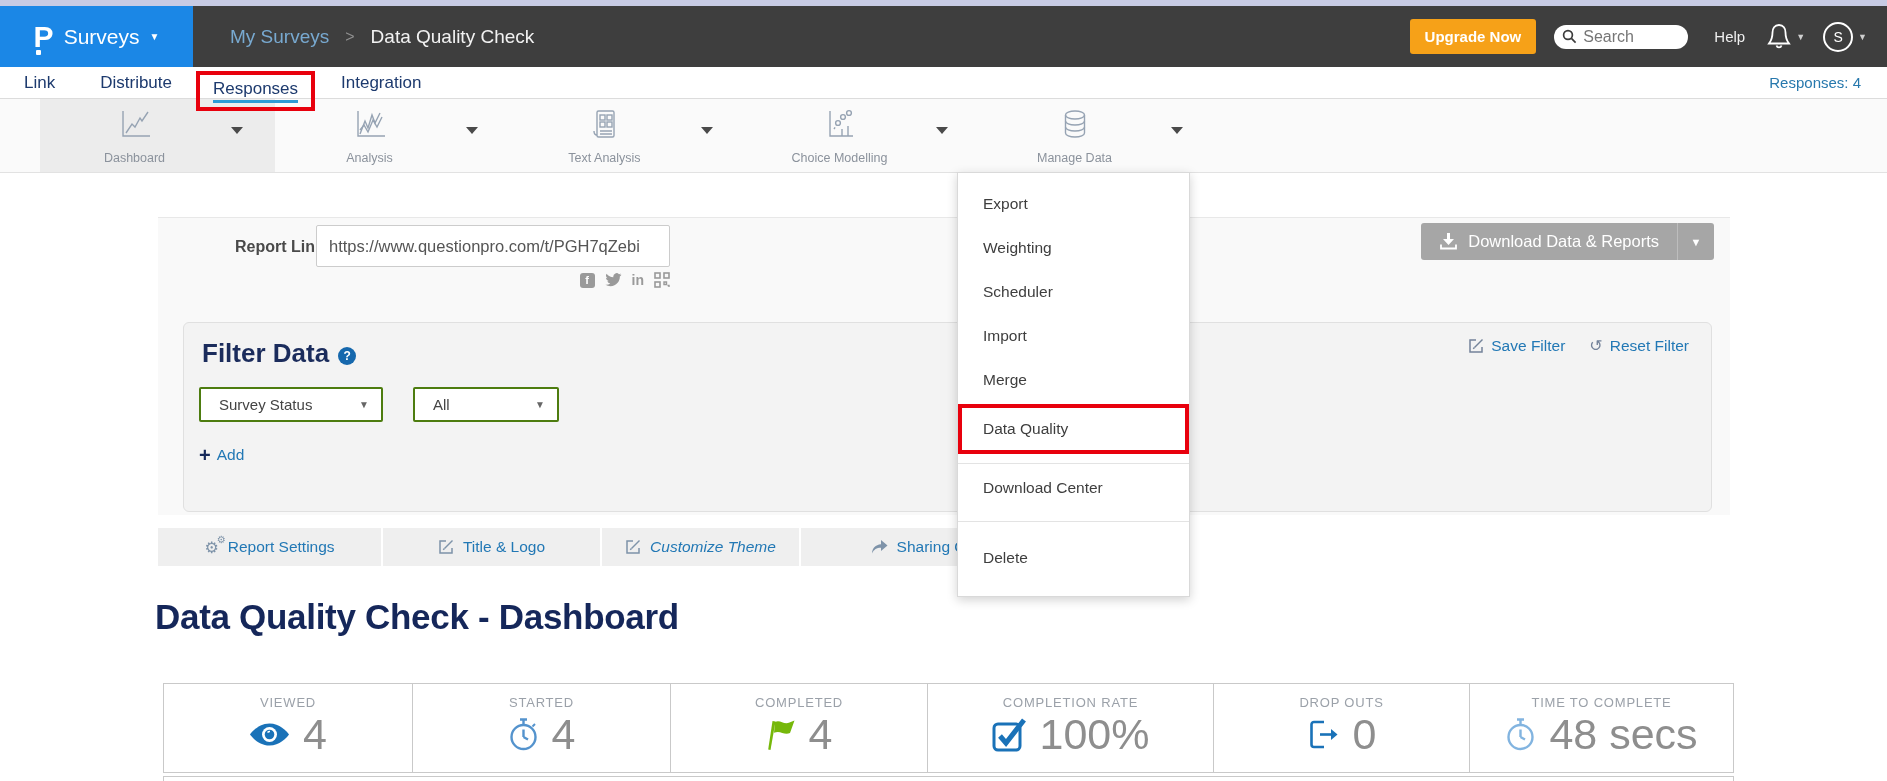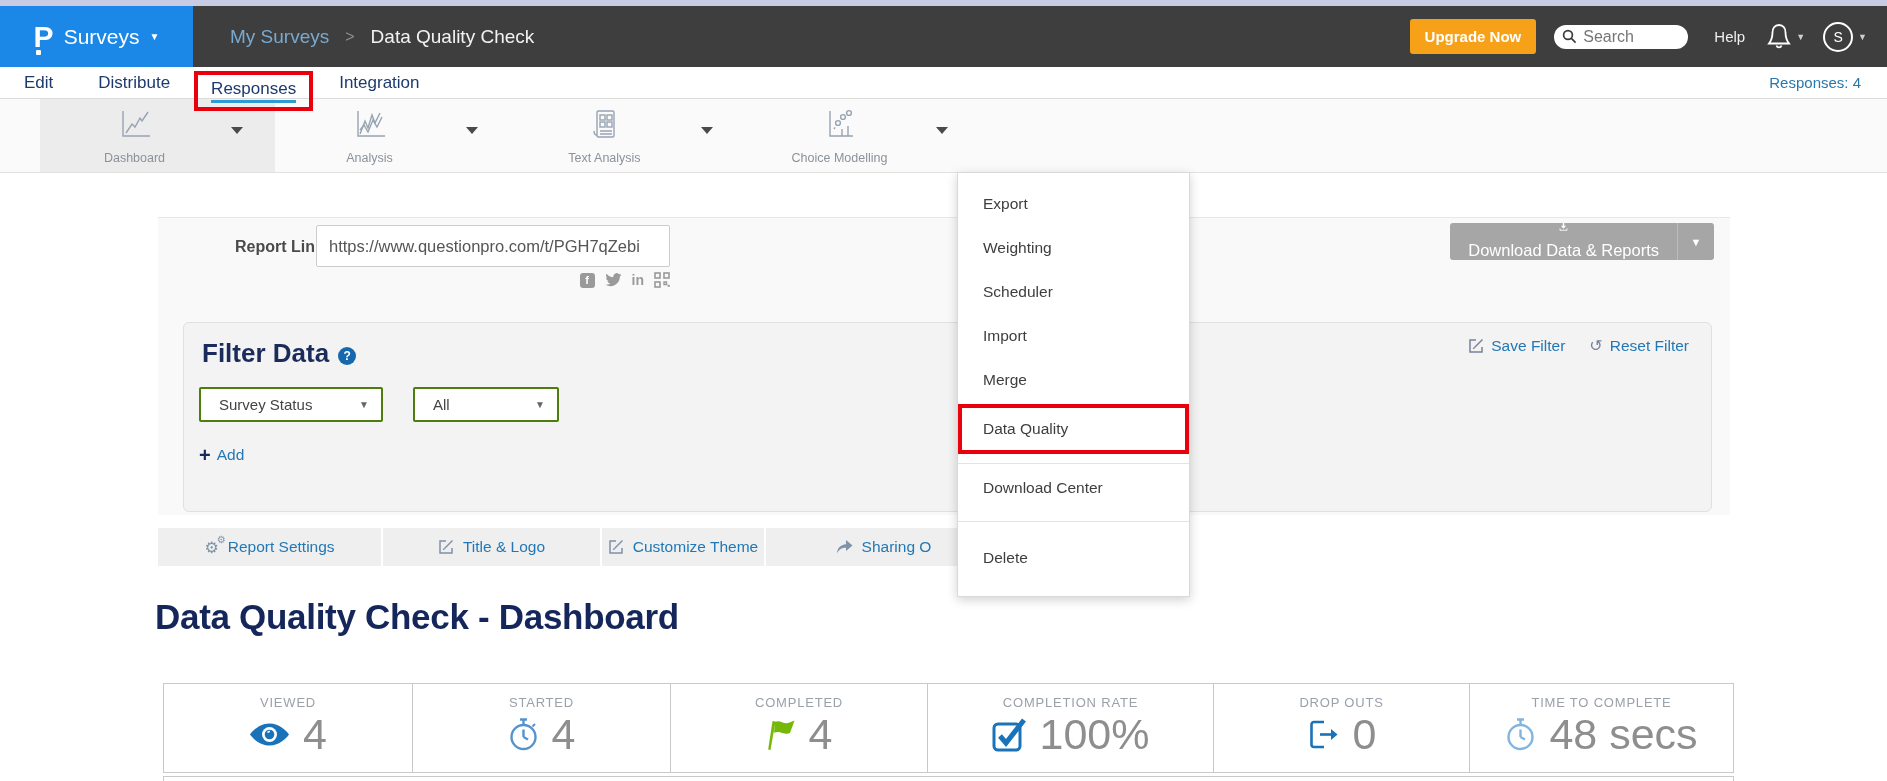--- a/index.html
+++ b/index.html
@@ -49,21 +49,21 @@
 
   
   .content-panel { position:absolute; top:217px; left:158px; width:1572px; height:298px; background:#f9f9f9; border-top:1px solid #e8e8e8; }
   .report-label { position:absolute; left:77px; top:20px; font-size:16px; font-weight:700; color:#4a4a4a; }
   .report-url { position:absolute; left:158px; top:7px; width:354px; height:42px; border:1px solid #ccc; border-radius:2px; background:#fff; padding:0 12px; font-size:16.5px; color:#555; font-family:inherit; outline:none; white-space:nowrap; overflow:hidden; }
   .socials { position:absolute; left:400px; top:54px; width:112px; display:flex; justify-content:flex-end; align-items:center; gap:10px; }
   .soc { cursor:pointer; display:flex; align-items:center; }
   .fb-ic { width:15px; height:15px; background:#9a9a9a; border-radius:3px; color:#fff; font-size:11px; font-weight:700; display:flex; align-items:center; justify-content:center; }
   .in-ic { color:#9a9a9a; font-size:14px; font-weight:700; }
   .dl-btn { position:absolute; right:16px; top:5px; height:37px; display:flex; cursor:pointer; }
-  .dl-main { background:#a6a6a6; color:#fff; font-size:16.5px; display:flex; align-items:center; gap:10px; padding:0 18px; border-radius:3px 0 0 3px;flex-direction:column; }
+  .dl-main { background:#a6a6a6; color:#fff; font-size:16.5px; display:flex; align-items:center; gap:10px; padding:0 18px; border-radius:3px 0 0 3px; }
   .dl-caret { width:37px; background:#a6a6a6; border-left:1px solid #bdbdbd; border-radius:0 3px 3px 0; display:flex; align-items:center; justify-content:center; color:#fff; font-size:11px; }
 
   .filter-box { position:absolute; left:25px; top:104px; width:1529px; height:190px; background:#f3f3f3; border:1px solid #e0e0e0; border-radius:6px; }
   .filter-title-row { position:absolute; left:18px; top:15px; display:flex; align-items:center; gap:9px; }
   .filter-title { font-size:26px; font-weight:800; color:#1b2c5c; }
   .q-badge { width:18px; height:18px; border-radius:50%; background:#1668ad; color:#fff; font-size:12px; font-weight:700; display:flex; align-items:center; justify-content:center; margin-top:4px; cursor:pointer; }
   .filter-links { position:absolute; right:22px; top:13px; display:flex; gap:24px; }
   .flink { display:flex; align-items:center; gap:7px; color:#2278b5; font-size:15.5px; cursor:pointer; }
   .flink .ic { color:#74839a; font-size:16px; }
   .select { position:absolute; top:64px; height:35px; background:#fff; border:2px solid #4d7c0f; border-radius:2px; display:flex; align-items:center; cursor:pointer; }
@@ -71,21 +71,21 @@
   .select-2 { left:229px; width:146px; }
   .select .val { font-size:15px; color:#444; margin-left:18px; }
   .select .sc { position:absolute; right:12px; color:#666; font-size:10px; }
   .add-link { position:absolute; left:15px; top:122px; display:flex; align-items:center; gap:6px; cursor:pointer; }
   .add-plus { color:#16295b; font-size:20px; font-weight:800; line-height:1; }
   .add-text { color:#2278b5; font-size:15.5px; }
 
   
   .actions-bar { position:absolute; top:528px; left:158px; height:38px; display:flex; gap:2px; }
   .action-btn { background:#efefef; display:flex; align-items:center; justify-content:center; gap:9px; color:#2278b5; font-size:15.5px; cursor:pointer; }
-  .ab-1 { width:223px; } .ab-2 { width:217px; } .ab-3 { width:162px; } .ab-4 { width:262px; }
+  .ab-1 { width:223px; } .ab-2 { width:217px; } .ab-3 { width:197px;font-style:italic; } .ab-4 { width:262px; }
   .gear-ic { color:#7e93a9; font-size:16px; position:relative; }
   .gear-ic::after { content:"⚙"; position:absolute; font-size:10px; top:-4px; right:-7px; }
   .ab-4 .pad { width:18px; }
 
   
   .menu { position:absolute; top:172px; left:957px; width:233px; background:#fff; border:1px solid #d9d9d9; box-shadow:0 3px 10px rgba(0,0,0,0.18); padding:9px 0 16px 0; z-index:20; }
   .menu-item { height:44px; line-height:44px; padding-left:25px; font-size:15.5px; color:#3e3e3e; cursor:pointer; }
   .menu-item.red-box { border:4px solid #e8000d; height:50px; line-height:42px; padding-left:21px; margin:2px 0 0 0; }
   .menu-div { border-top:1px solid #e3e3e3; margin-top:9px; }
   .menu-item.tall { height:48px; line-height:48px; }
@@ -135,21 +135,21 @@
       </svg>
     <span class="caret caret-g">▼</span>
   </div>
   <div class="avatar-wrap">
     <span class="avatar">S</span>
     <span class="caret caret-g">▼</span>
   </div>
 </div>
 
 <div class="tab-row">
-  <span class="tab tab-edit">Edit</span>
+  <span class="tab tab-edit">Link</span>
   <span class="tab tab-distribute">Distribute</span>
   <span class="red-box-tab">
     <span class="tab tab-analytics">Responses</span>
   </span>
   <span class="tab tab-integration">Integration</span>
   <span class="responses">Responses: 4</span>
 </div>
 
 <div class="toolbar">
   <div class="tool-cell selected">
@@ -194,20 +194,31 @@
           <path d="M6 3 V28 H29"></path>
           <circle cx="14" cy="15" r="2.4"></circle>
           <circle cx="19" cy="9" r="2.4"></circle>
           <circle cx="25" cy="5" r="2.4"></circle>
           <path d="M10 21 L12.3 17.5" stroke-dasharray="2 2"></path>
           <path d="M18 28 V21 M24 28 V18"></path>
         </svg>
       </span>
     <span class="tool-caret"></span>
     <span class="tool-label">Choice Modelling</span>
+  </div>
+  <div class="tool-cell">
+    <span class="tool-icon">
+        <svg width="28" height="32" viewBox="0 0 28 32" fill="none" stroke="#96a3b3" stroke-width="1.4">
+          <ellipse cx="14" cy="7" rx="9.5" ry="4"></ellipse>
+          <path d="M4.5 7 V25 c0 2.2 4.2 4 9.5 4 s9.5 -1.8 9.5 -4 V7"></path>
+          <path d="M4.5 13 c0 2.2 4.2 4 9.5 4 s9.5 -1.8 9.5 -4 M4.5 19 c0 2.2 4.2 4 9.5 4 s9.5 -1.8 9.5 -4"></path>
+        </svg>
+      </span>
+    <span class="tool-caret"></span>
+    <span class="tool-label">Manage Data</span>
   </div>
 </div>
 
 <div class="content-panel">
   <span class="report-label">Report Link</span>
   <input class="report-url" readonly="" value="https://www.questionpro.com/t/PGH7qZebi" style="">
   <div class="socials">
     <span class="soc">
         <span class="fb-ic">f</span>
       </span>

